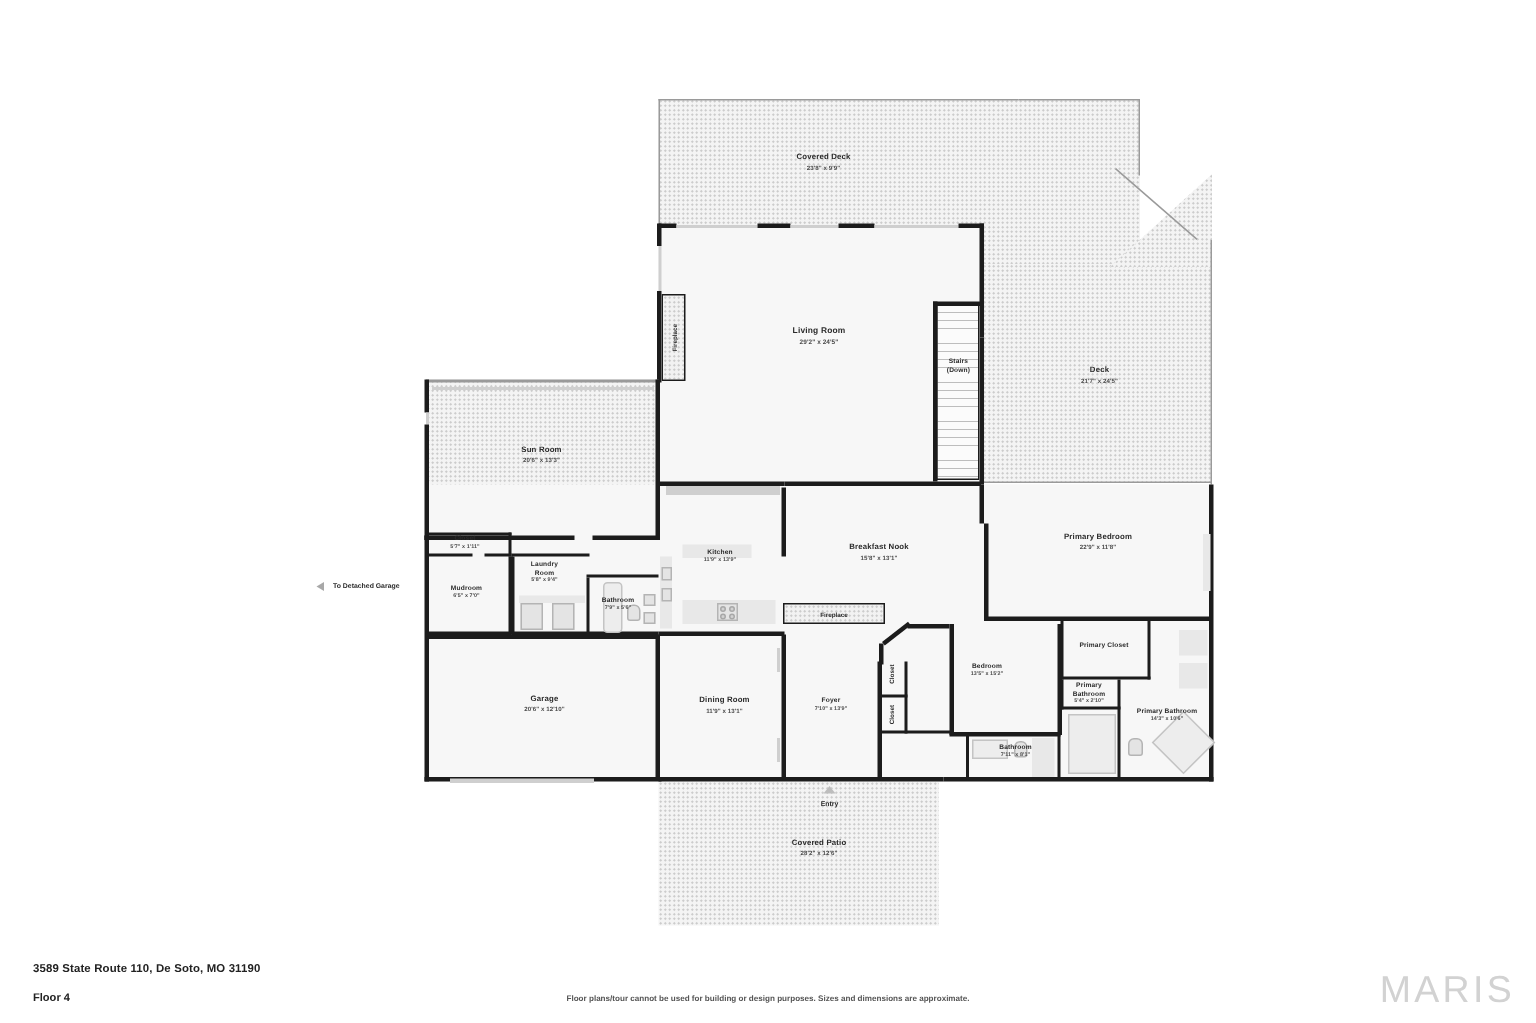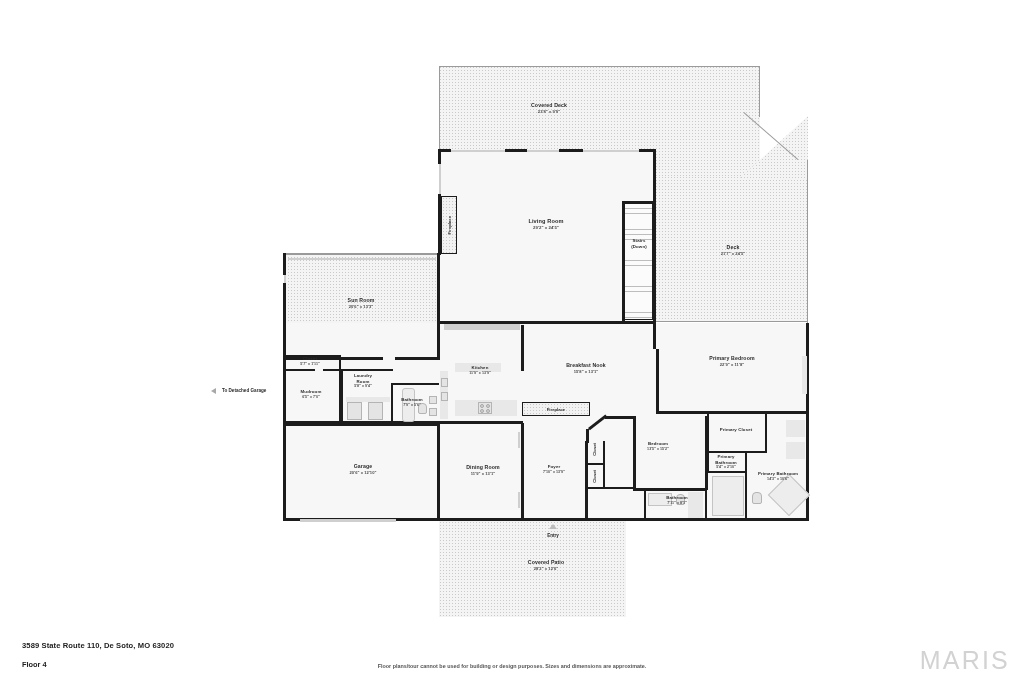--- a/index.html
+++ b/index.html
@@ -465,19 +465,19 @@
     <div class="vlabel" style="left:592px; top:443px;">Closet</div>
     <div class="vlabel" style="left:592px; top:470px;">Closet</div>
 
     <div class="plain-label left0" style="left:222px; top:388px;">To Detached Garage</div>
 
     <div class="plain-label" style="left:553px; top:533px;">Entry</div>
 
   </div>
 
   <div id="footer">
-    <div id="addr">3589 State Route 110, De Soto, MO 63020</div>
+    <div id="addr">3589 State Route 110, De Soto, MO 31190</div>
     <div id="floorlbl">Floor 4</div>
     <div id="disclaimer">Floor plans/tour cannot be used for building or design purposes. Sizes and dimensions are approximate.</div>
     <div id="maris">MARIS</div>
   </div>
 
 </div>
 
 </body></html>

